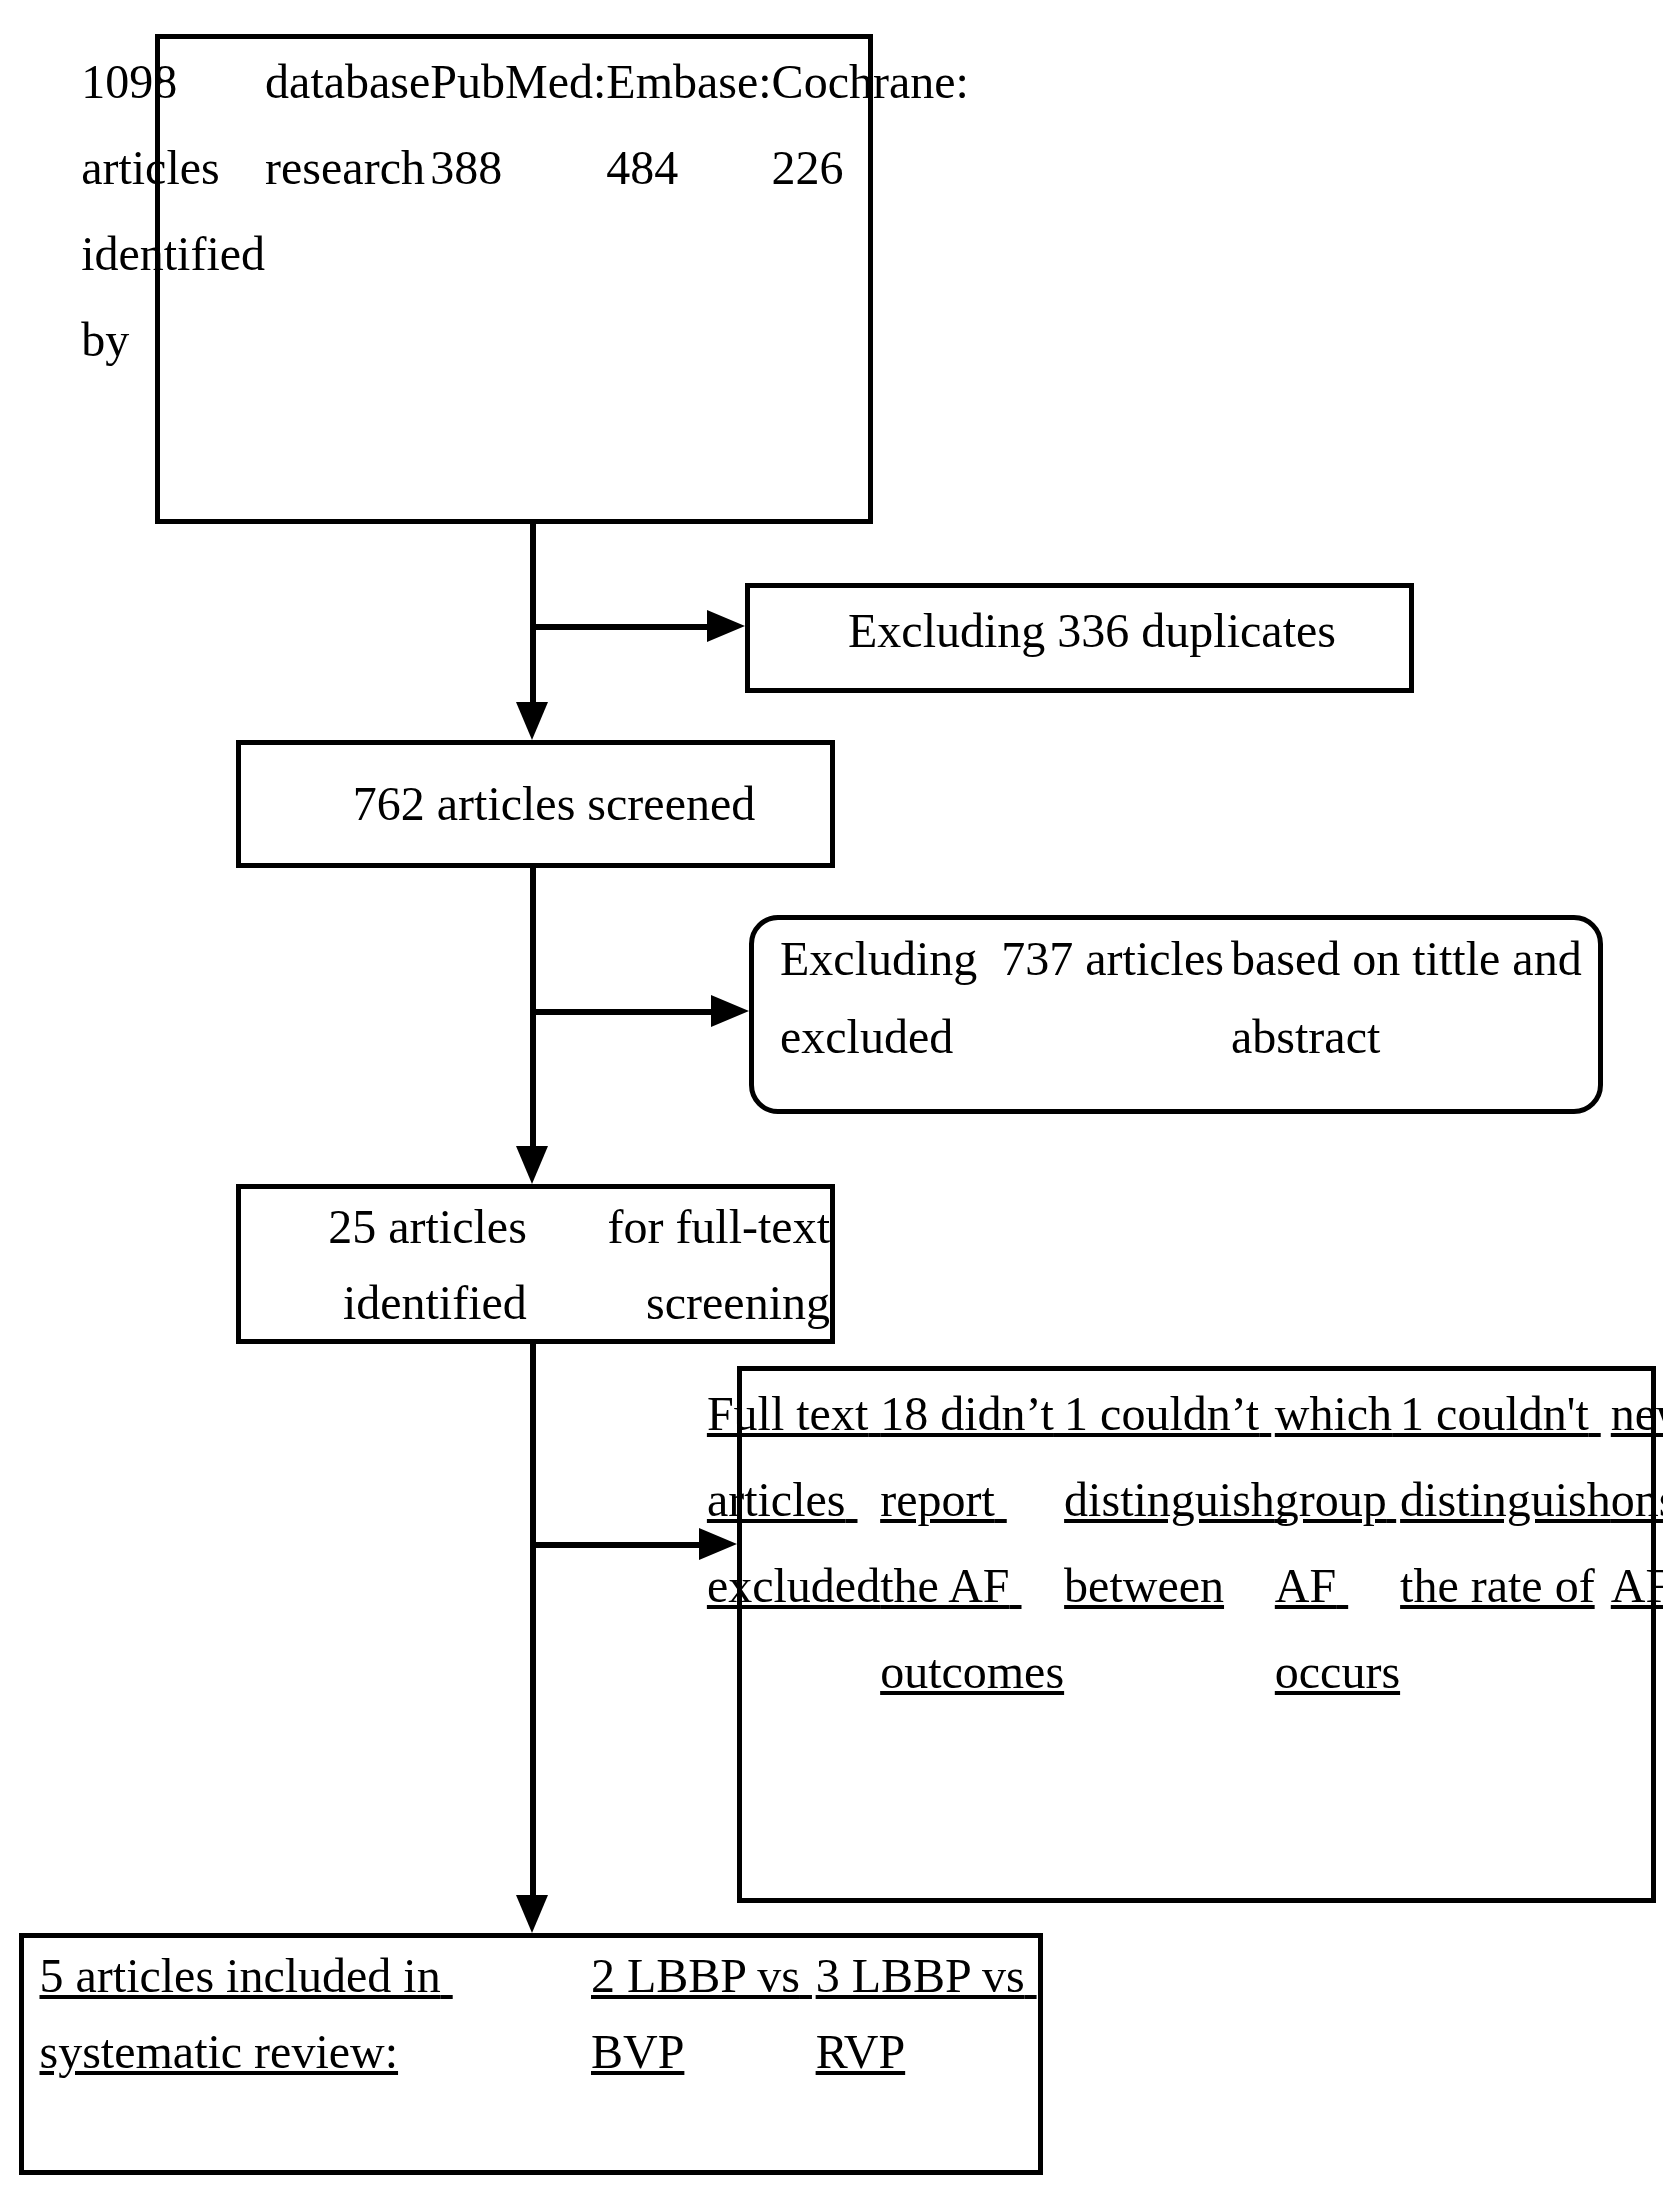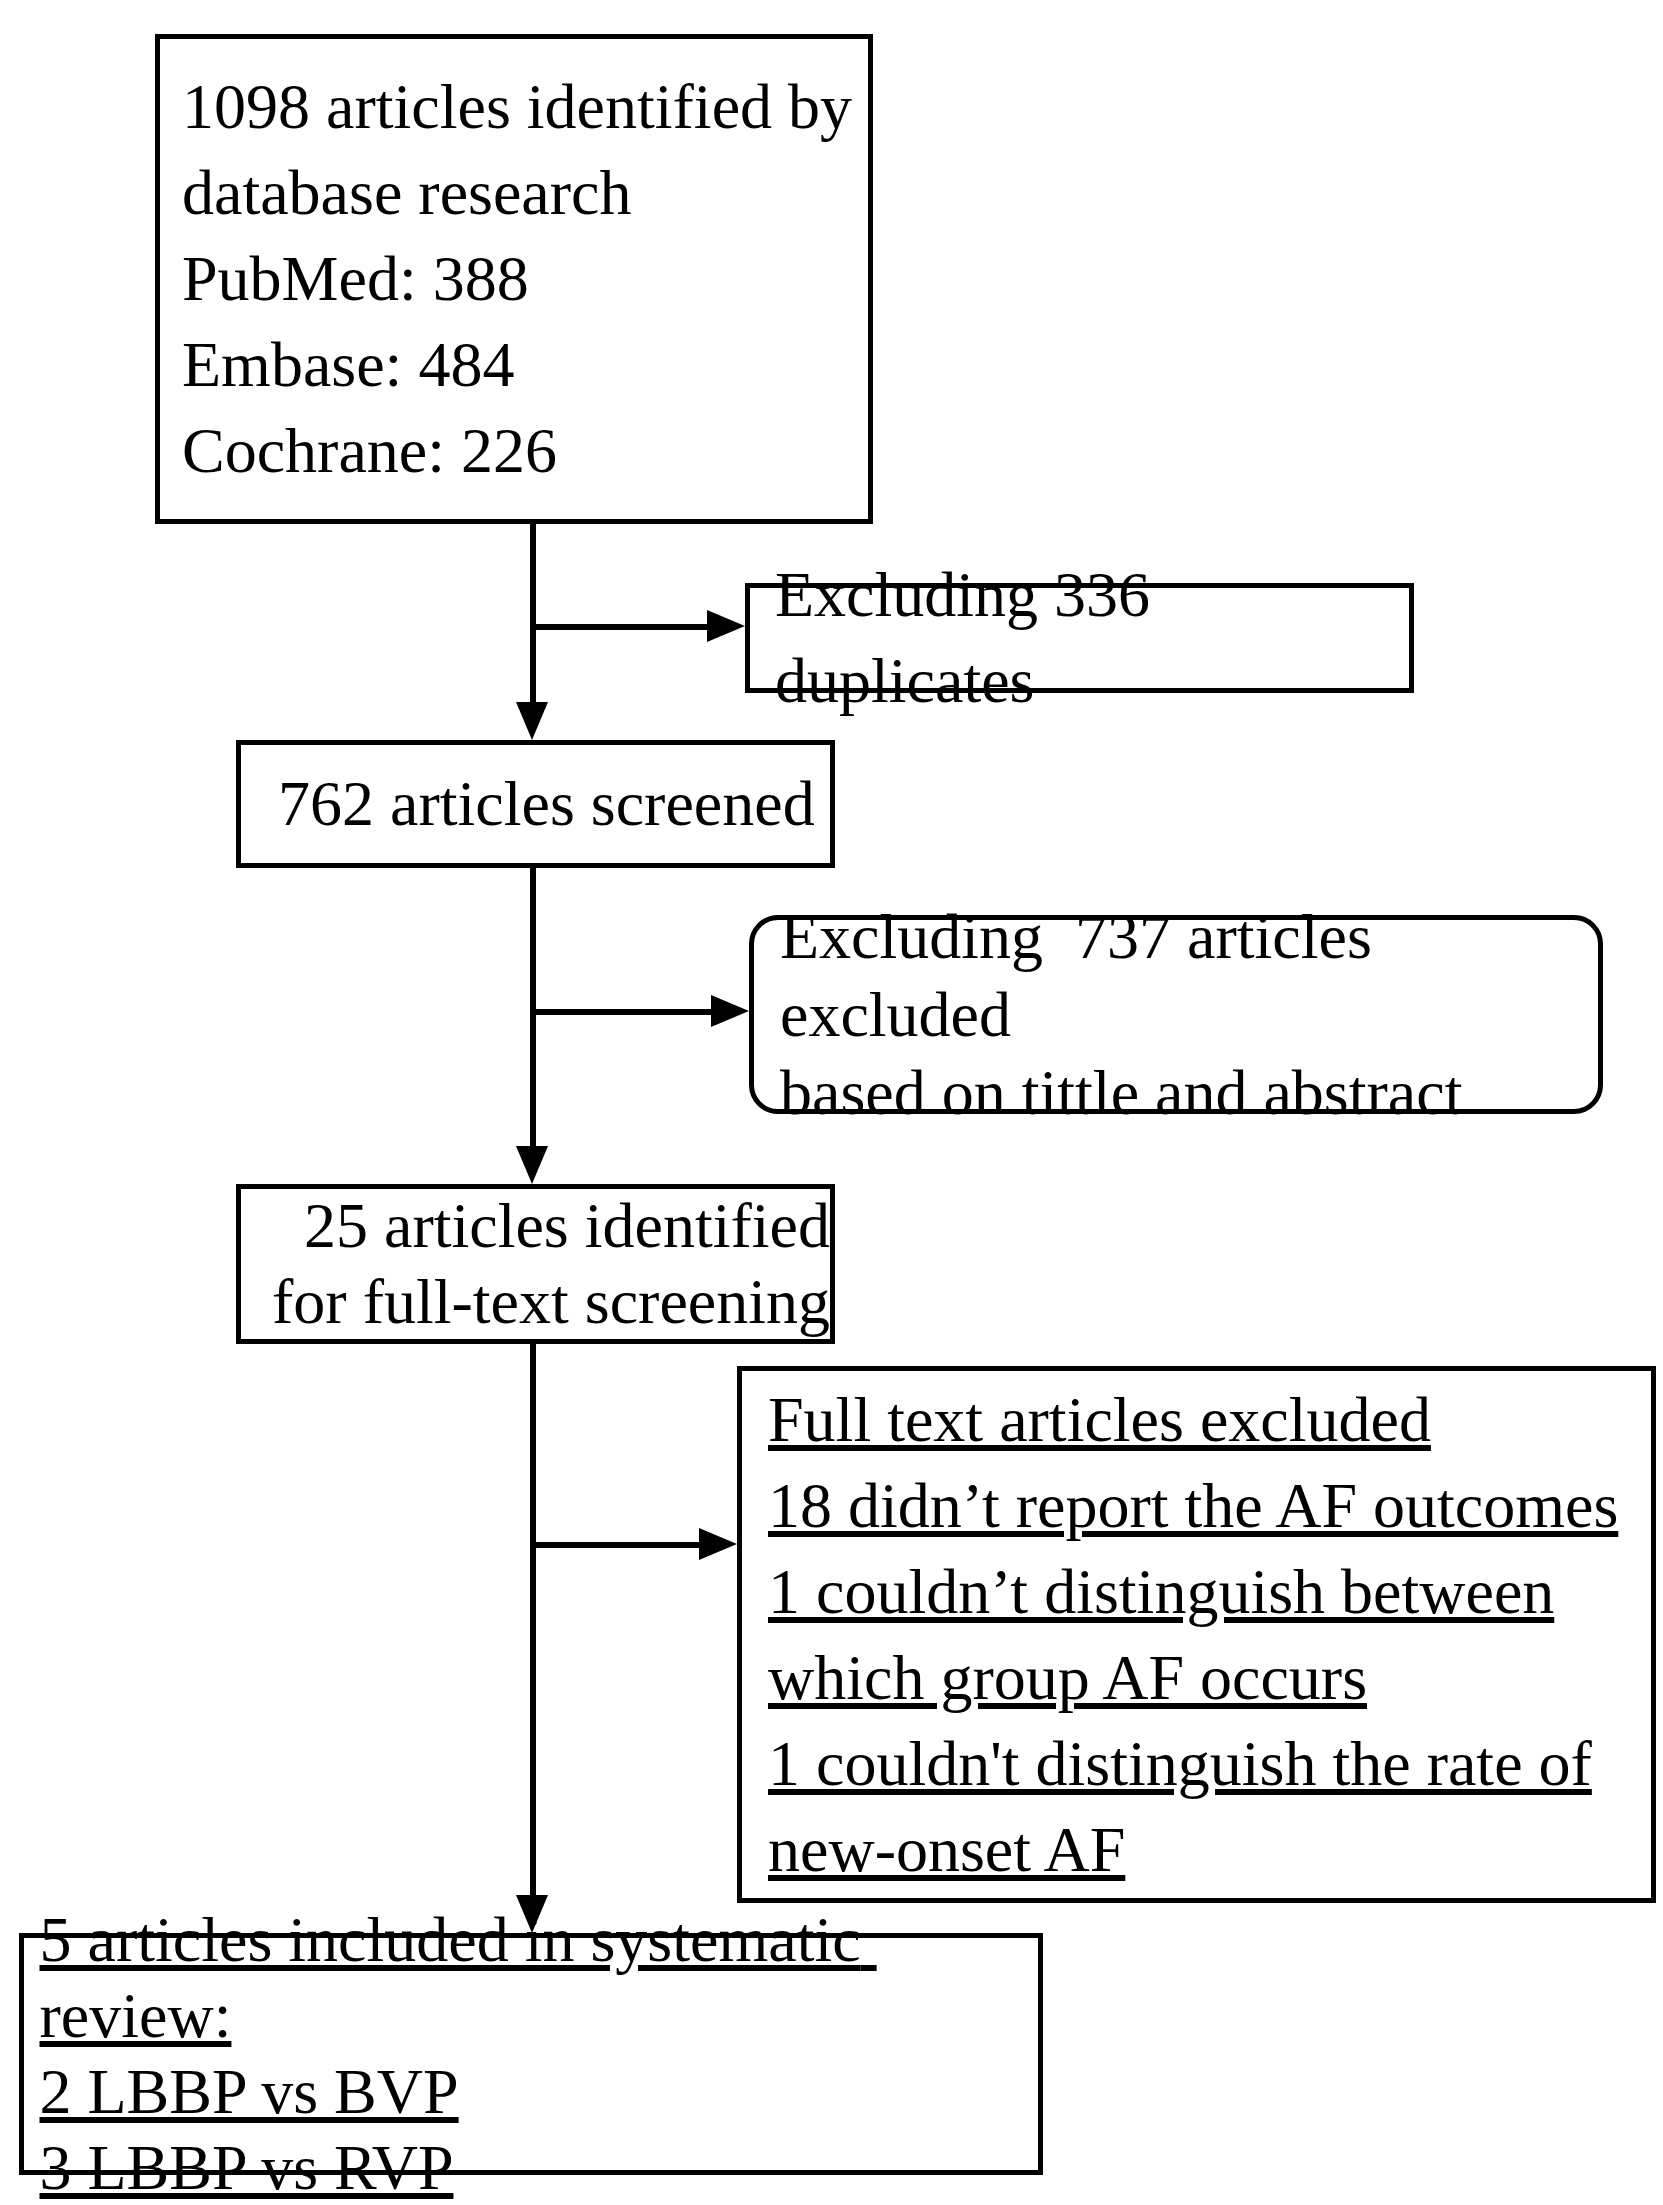--- a/index.html
+++ b/index.html
@@ -11,31 +11,30 @@
     font-family: "Liberation Serif", "DejaVu Serif", serif;
     color: #000000;
     overflow: hidden;
   }
   .flowbox {
     position: absolute;
     border: 5.6px solid #000000;
     background: #ffffff;
     box-sizing: border-box;
     display: flex;
-    flex-direction: column;
     justify-content: center;
-    font-size: 64px;
+    font-size: 48px;
     line-height: 86px;
   }
   .flowbox .line { white-space: pre-wrap; }
 
   
   .box-identification   { left: 155px;  top: 34px;   width: 718px; height: 490px; padding-left: 22px; }
   .box-dup-excluded     { left: 745px; top: 583px;  width: 669px; height: 110px; padding-left: 25px; }
-  .box-screened         { left: 236px;  top: 740px; width: 599px;  height: 128px; padding-left: 37px; }
+  .box-screened         { left: 236px;  top: 740px; width: 599px;  height: 128px; padding-left: 37px; align-items: center; }
   .box-title-abstract   { left: 749px; top: 915px; width: 854px; height: 199px; padding-left: 26px; line-height: 78px; border-radius: 29px; }
   .box-fulltext-screen  { left: 236px;  top: 1184px; width: 599px;  height: 160px; text-align: right; line-height: 76px; }
   .box-fulltext-excl    { left: 737px; top: 1366px; width: 919px; height: 537px; padding-left: 26px; line-height: 86px; text-decoration: underline; }
   .box-included         { left: 18.5px;   top: 1933px; width: 1024px; height: 242px; padding-left: 16px; line-height: 76px; text-decoration: underline; }
 
   
   .shaft { position: absolute; background: #000000; }
   .v-shaft-1 { left: 530px; top: 524px;  width: 5.6px;   height: 180px; }
   .h-shaft-1 { left: 530px; top: 624px; width: 180px; height: 5.6px; }
   .v-shaft-2 { left: 530px; top: 868px; width: 5.6px;   height: 280px; }

